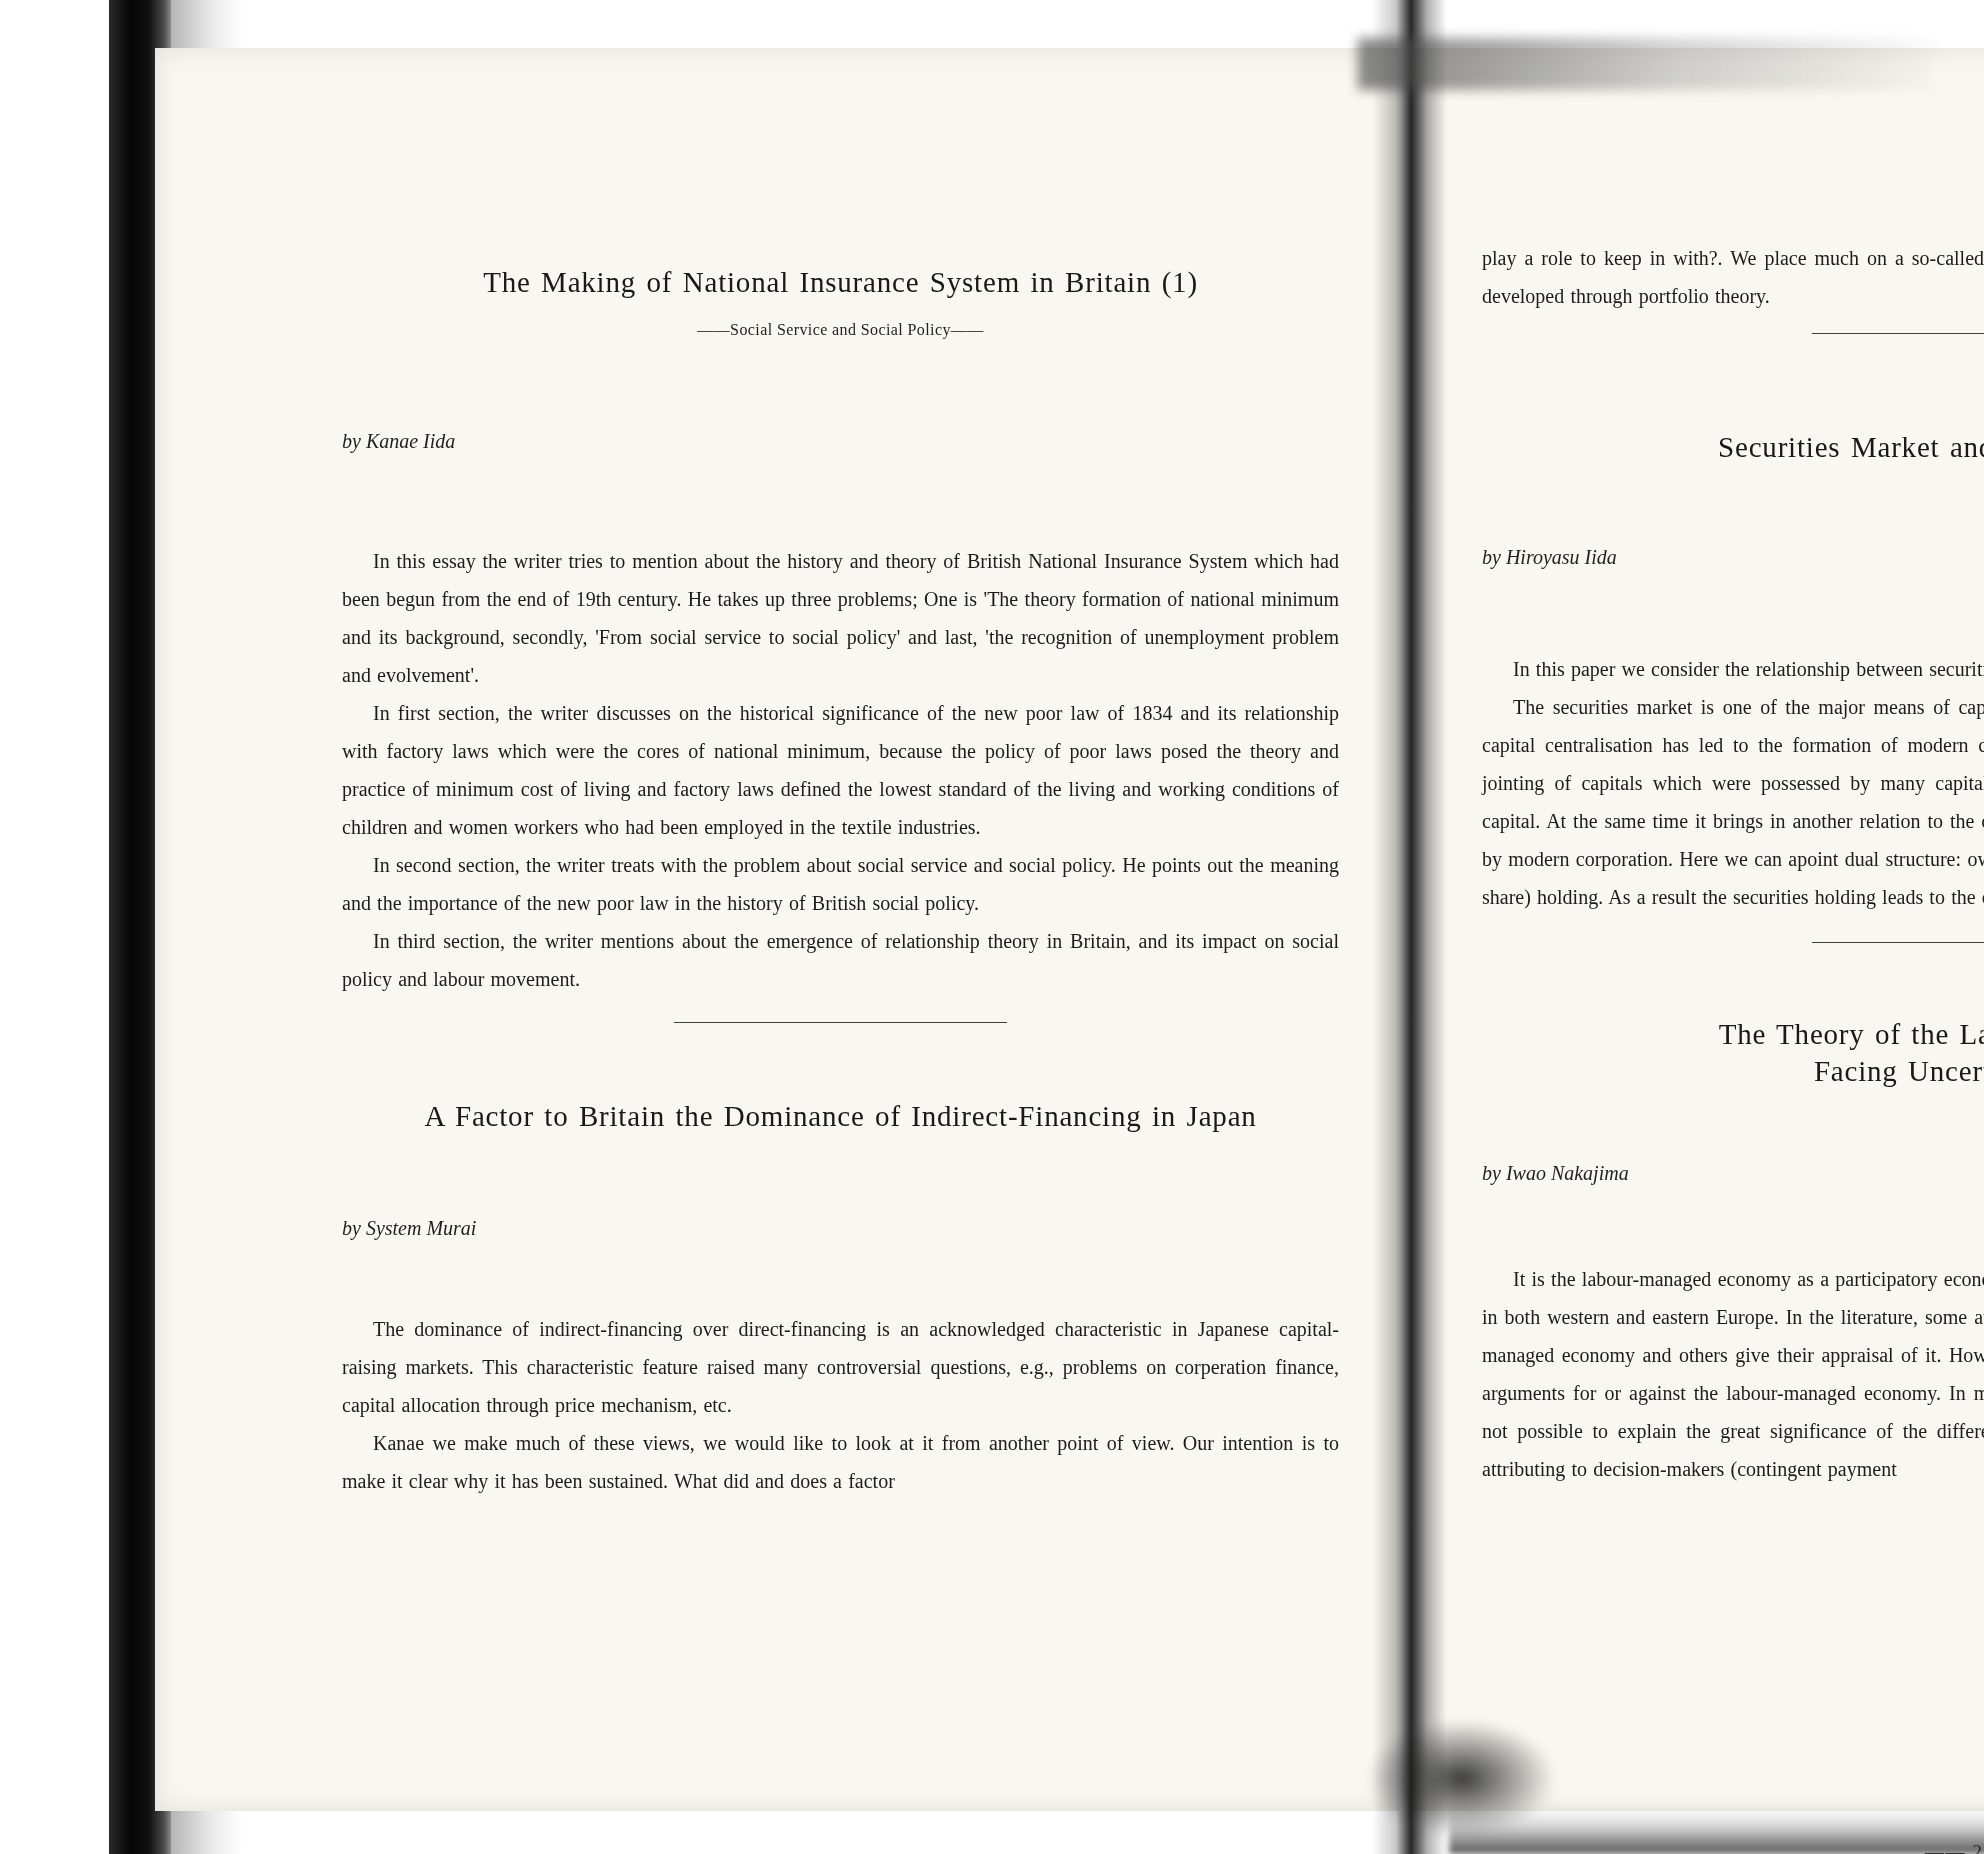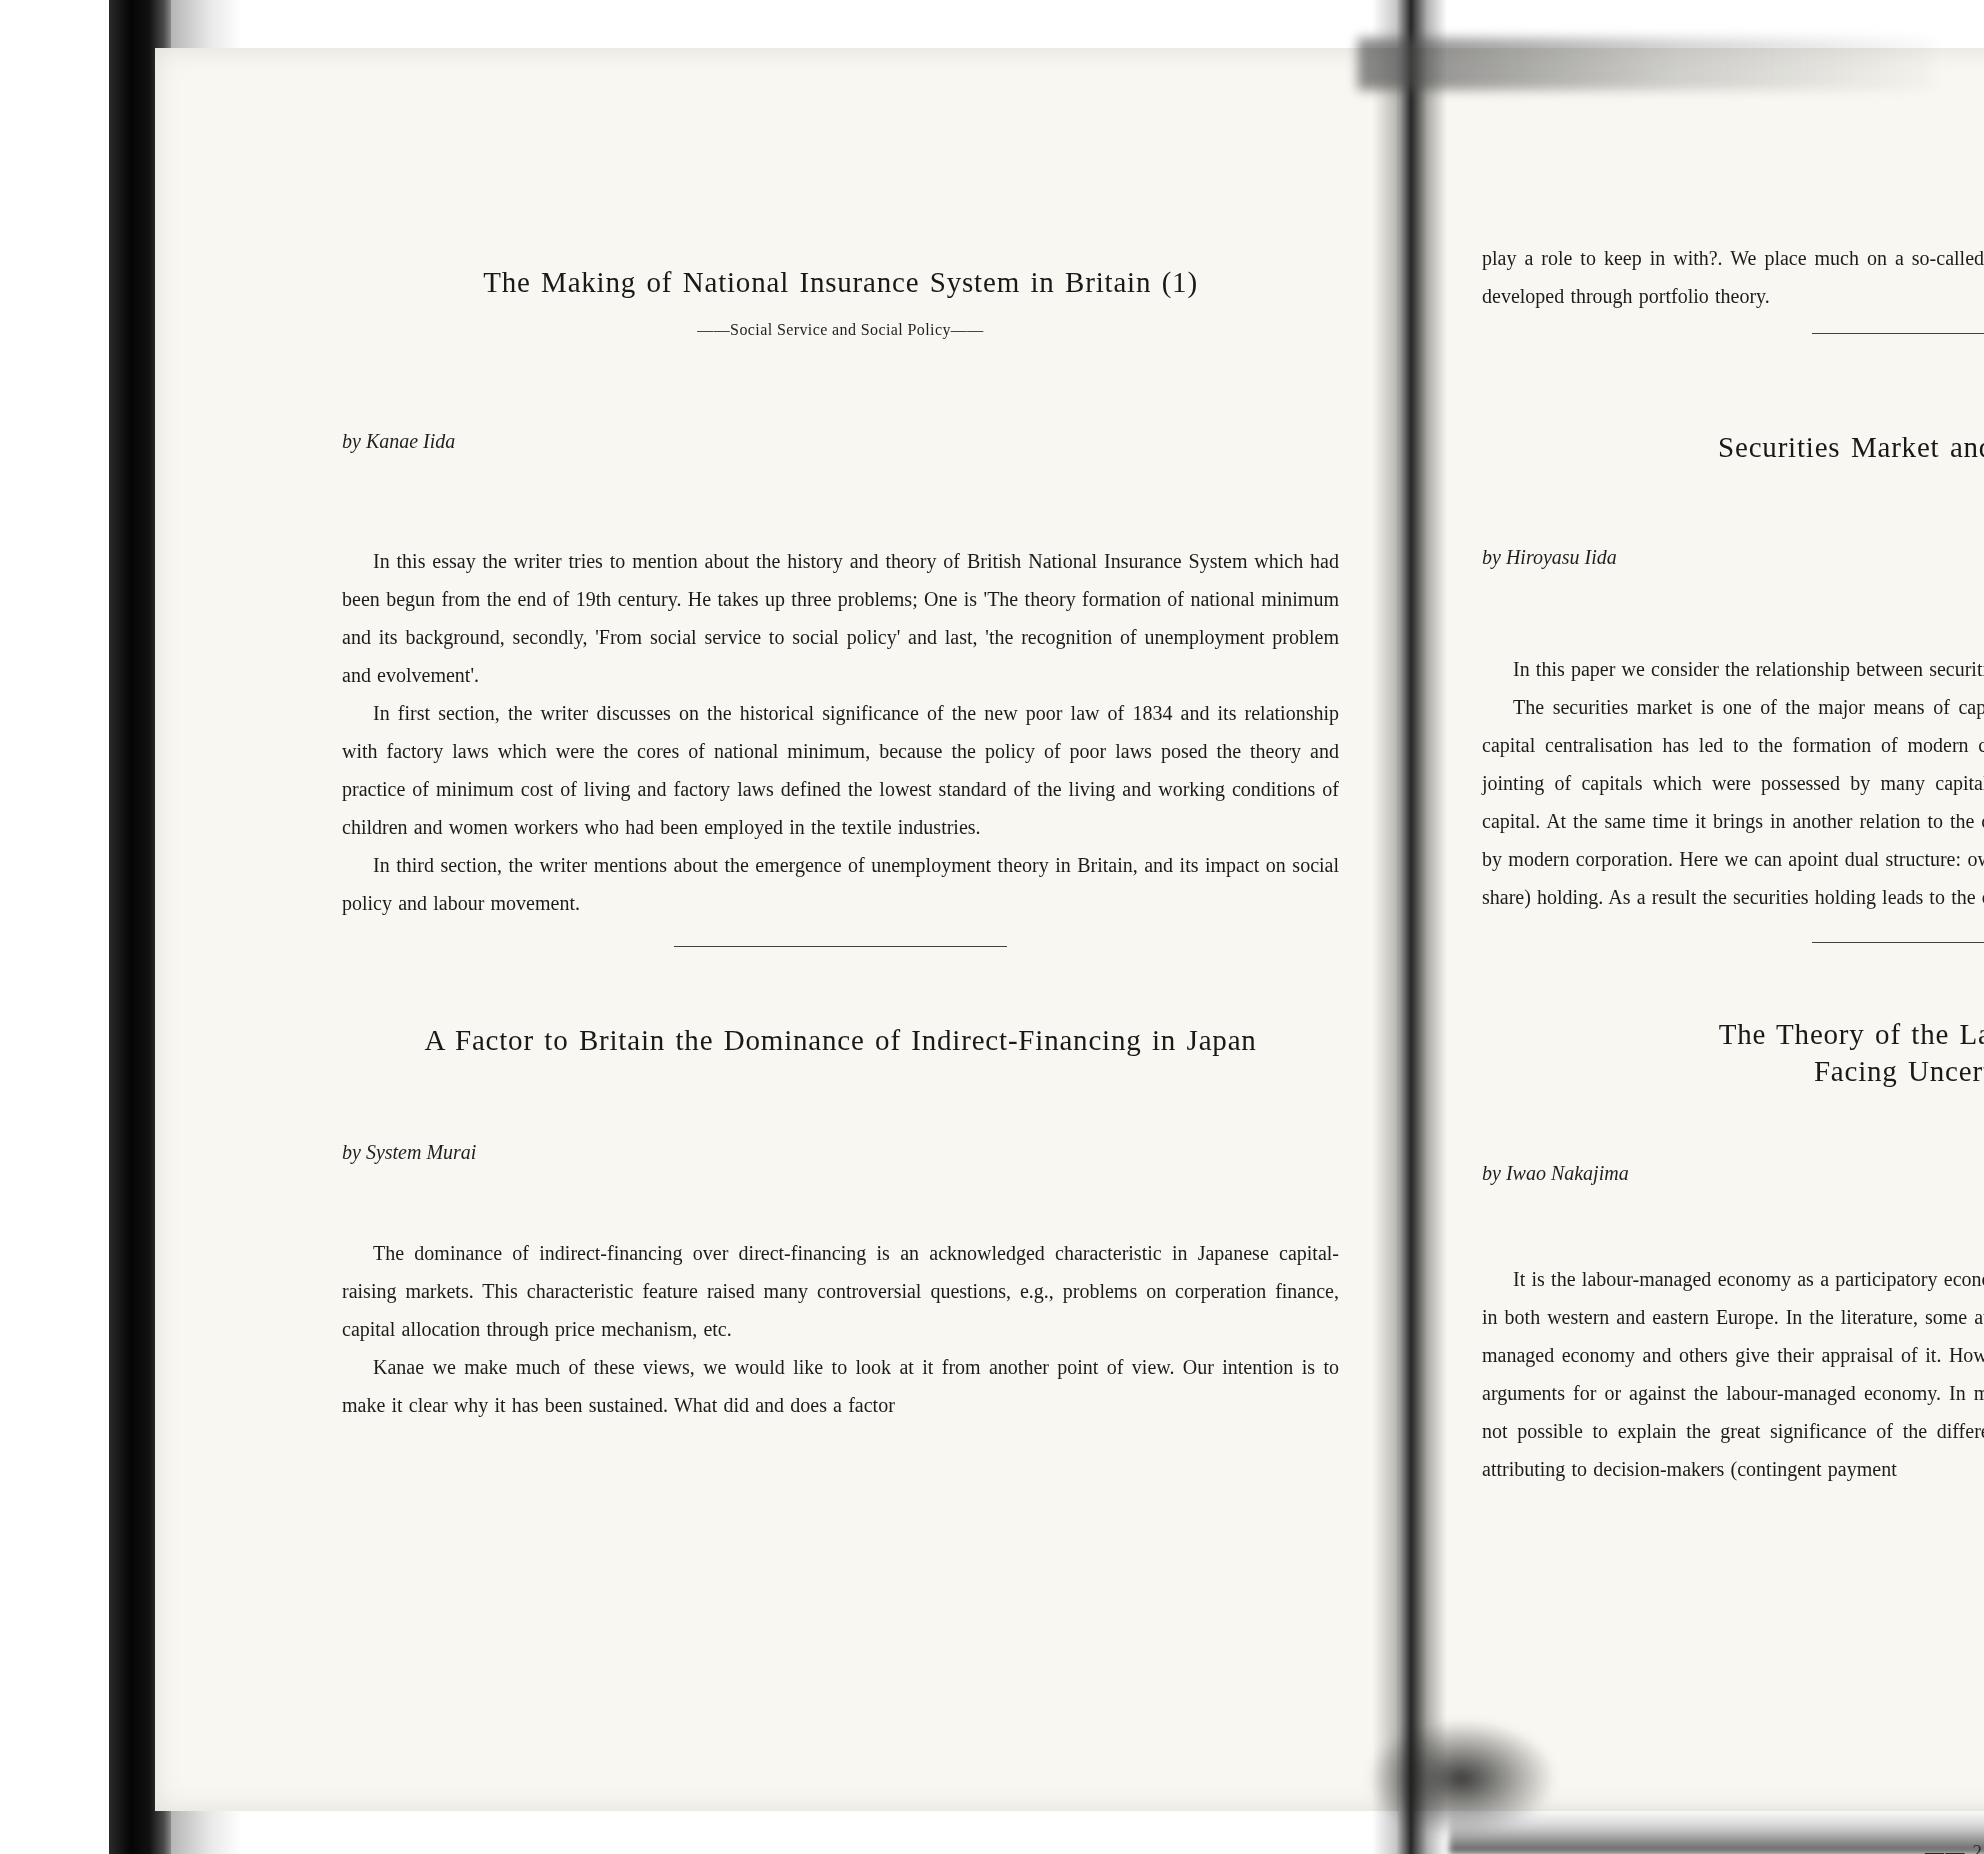--- a/index.html
+++ b/index.html
@@ -98,21 +98,22 @@
     <div class="content">
 
       <h1 class="title" style="margin-top:216px;">The Making of National Insurance System in Britain (1)</h1>
 
       <div class="subtitle" style="margin-top:15px;">——Social Service and Social Policy——</div>
 
       <div class="byline" style="margin-top:83px;">by Kanae Iida</div>
 
       <p class="body indent" style="margin-top:87px;">In this essay the writer tries to mention about the history and theory of British National Insurance System which had been begun from the end of 19th century. He takes up three problems; One is 'The theory formation of national minimum and its background, secondly, 'From social service to social policy' and last, 'the recognition of unemployment problem and evolvement'.</p>
       <p class="body indent">In first section, the writer discusses on the historical significance of the new poor law of 1834 and its relationship with factory laws which were the cores of national minimum, because the policy of poor laws posed the theory and practice of minimum cost of living and factory laws defined the lowest standard of the living and working conditions of children and women workers who had been employed in the textile industries.</p>
-      <p class="body indent">In third section, the writer mentions about the emergence of unemployment theory in Britain, and its impact on social policy and labour movement.</p>
+      <p class="body indent">In second section, the writer treats with the problem about social service and social policy. He points out the meaning and the importance of the new poor law in the history of British social policy.</p>
+      <p class="body indent">In third section, the writer mentions about the emergence of relationship theory in Britain, and its impact on social policy and labour movement.</p>
 
       <div class="divider" style="margin-top:24px;"></div>
 
       <h1 class="title" style="margin-top:75px;">A Factor to Britain the Dominance of Indirect-Financing in Japan</h1>
 
       <div class="byline" style="margin-top:79px;">by System Murai</div>
 
       <p class="body indent" style="margin-top:68px;">The dominance of indirect-financing over direct-financing is an acknowledged characteristic in Japanese capital-raising markets. This characteristic feature raised many controversial questions, e.g., problems on corperation finance, capital allocation through price mechanism, etc.</p>
       <p class="body indent">Kanae we make much of these views, we would like to look at it from another point of view. Our intention is to make it clear why it has been sustained. What did and does a factor</p>
 

